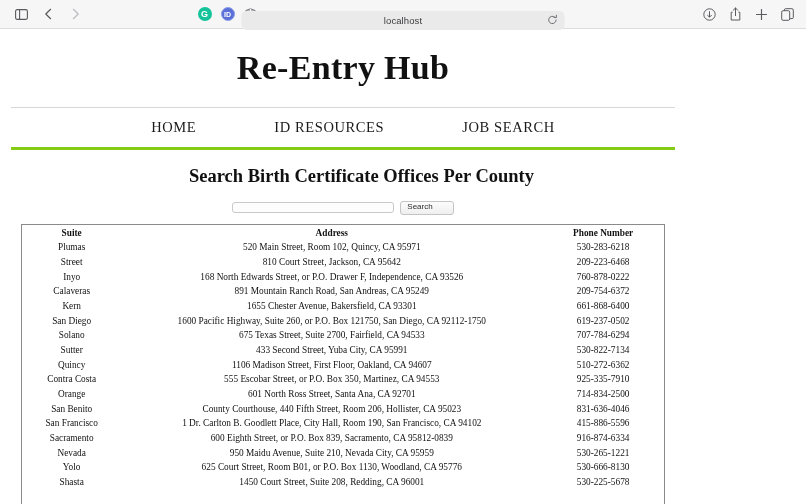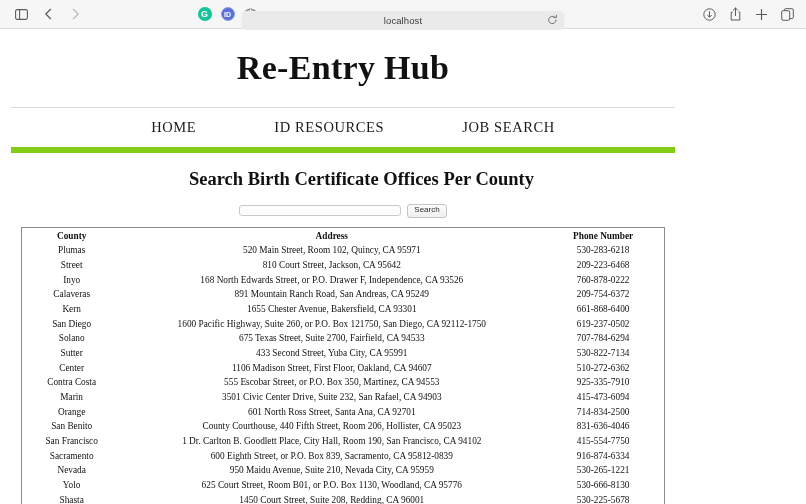--- a/index.html
+++ b/index.html
@@ -97,21 +97,21 @@
     font-family: "Liberation Serif", serif;
     font-weight: bold;
     font-size: 34px;
     color: #111;
     margin: 20px 0 0 0;
     letter-spacing: 0.3px;
   }
   .nav-wrap {
     margin-top: 20px;
     border-top: 1px solid #d8d8d8;
-    border-bottom: 6px solid #84cc16;
+    border-bottom: 3px solid #84cc16;
     margin-left: 11px; margin-right: 11px;
     padding: 11px 0 11px 0;
   }
   .nav {
     display: flex;
     justify-content: center;
     gap: 78px;
     padding-left: 20px;
   }
   .nav a {
@@ -151,21 +151,21 @@
     outline: none;
     font-family: "Liberation Sans", sans-serif;
   }
   .search-btn {
     font-family: "Liberation Sans", sans-serif;
     font-size: 8px;
     color: #2b2b2b;
     background: linear-gradient(#fcfcfc, #efefef);
     border: 1px solid #c4c4c4;
     border-radius: 3px;
-    padding: 1px 6px 2px 6px;
+    padding: 1px 20px 2px 6px;
     cursor: pointer;
     line-height: 1.1;
   }
 
   .table-wrap {
     margin: 9px 21px 0 21px;
     border: 1px solid #8a8a8a;
     background: #fff;
     height: 310px;
     overflow: hidden;
@@ -285,21 +285,21 @@
 
   <div class="search-row">
     <input class="search-input" type="text" placeholder="" style="">
     <button class="search-btn">Search</button>
   </div>
 
   <div class="table-wrap">
     <table class="offices">
       <thead>
         <tr>
-          <th class="col-county">County</th>
+          <th class="col-county">Suite</th>
           <th class="col-address">Address</th>
           <th class="col-phone">Phone Number</th>
         </tr>
       </thead>
       <tbody id="offices-body">
           <tr>
             <td class="col-county">Plumas</td>
             <td class="col-address">520 Main Street, Room 102, Quincy, CA 95971</td>
             <td class="col-phone">530-283-6218</td>
           </tr>
@@ -332,48 +332,43 @@
             <td class="col-county">Solano</td>
             <td class="col-address">675 Texas Street, Suite 2700, Fairfield, CA 94533</td>
             <td class="col-phone">707-784-6294</td>
           </tr>
           <tr>
             <td class="col-county">Sutter</td>
             <td class="col-address">433 Second Street, Yuba City, CA 95991</td>
             <td class="col-phone">530-822-7134</td>
           </tr>
           <tr>
-            <td class="col-county">Center</td>
+            <td class="col-county">Quincy</td>
             <td class="col-address">1106 Madison Street, First Floor, Oakland, CA 94607</td>
             <td class="col-phone">510-272-6362</td>
           </tr>
           <tr>
             <td class="col-county">Contra Costa</td>
             <td class="col-address">555 Escobar Street, or P.O. Box 350, Martinez, CA 94553</td>
             <td class="col-phone">925-335-7910</td>
           </tr>
           <tr>
-            <td class="col-county">Marin</td>
-            <td class="col-address">3501 Civic Center Drive, Suite 232, San Rafael, CA 94903</td>
-            <td class="col-phone">415-473-6094</td>
-          </tr>
-          <tr>
             <td class="col-county">Orange</td>
             <td class="col-address">601 North Ross Street, Santa Ana, CA 92701</td>
             <td class="col-phone">714-834-2500</td>
           </tr>
           <tr>
             <td class="col-county">San Benito</td>
             <td class="col-address">County Courthouse, 440 Fifth Street, Room 206, Hollister, CA 95023</td>
             <td class="col-phone">831-636-4046</td>
           </tr>
           <tr>
             <td class="col-county">San Francisco</td>
             <td class="col-address">1 Dr. Carlton B. Goodlett Place, City Hall, Room 190, San Francisco, CA 94102</td>
-            <td class="col-phone">415-554-7750</td>
+            <td class="col-phone">415-886-5596</td>
           </tr>
           <tr>
             <td class="col-county">Sacramento</td>
             <td class="col-address">600 Eighth Street, or P.O. Box 839, Sacramento, CA 95812-0839</td>
             <td class="col-phone">916-874-6334</td>
           </tr>
           <tr>
             <td class="col-county">Nevada</td>
             <td class="col-address">950 Maidu Avenue, Suite 210, Nevada City, CA 95959</td>
             <td class="col-phone">530-265-1221</td>

